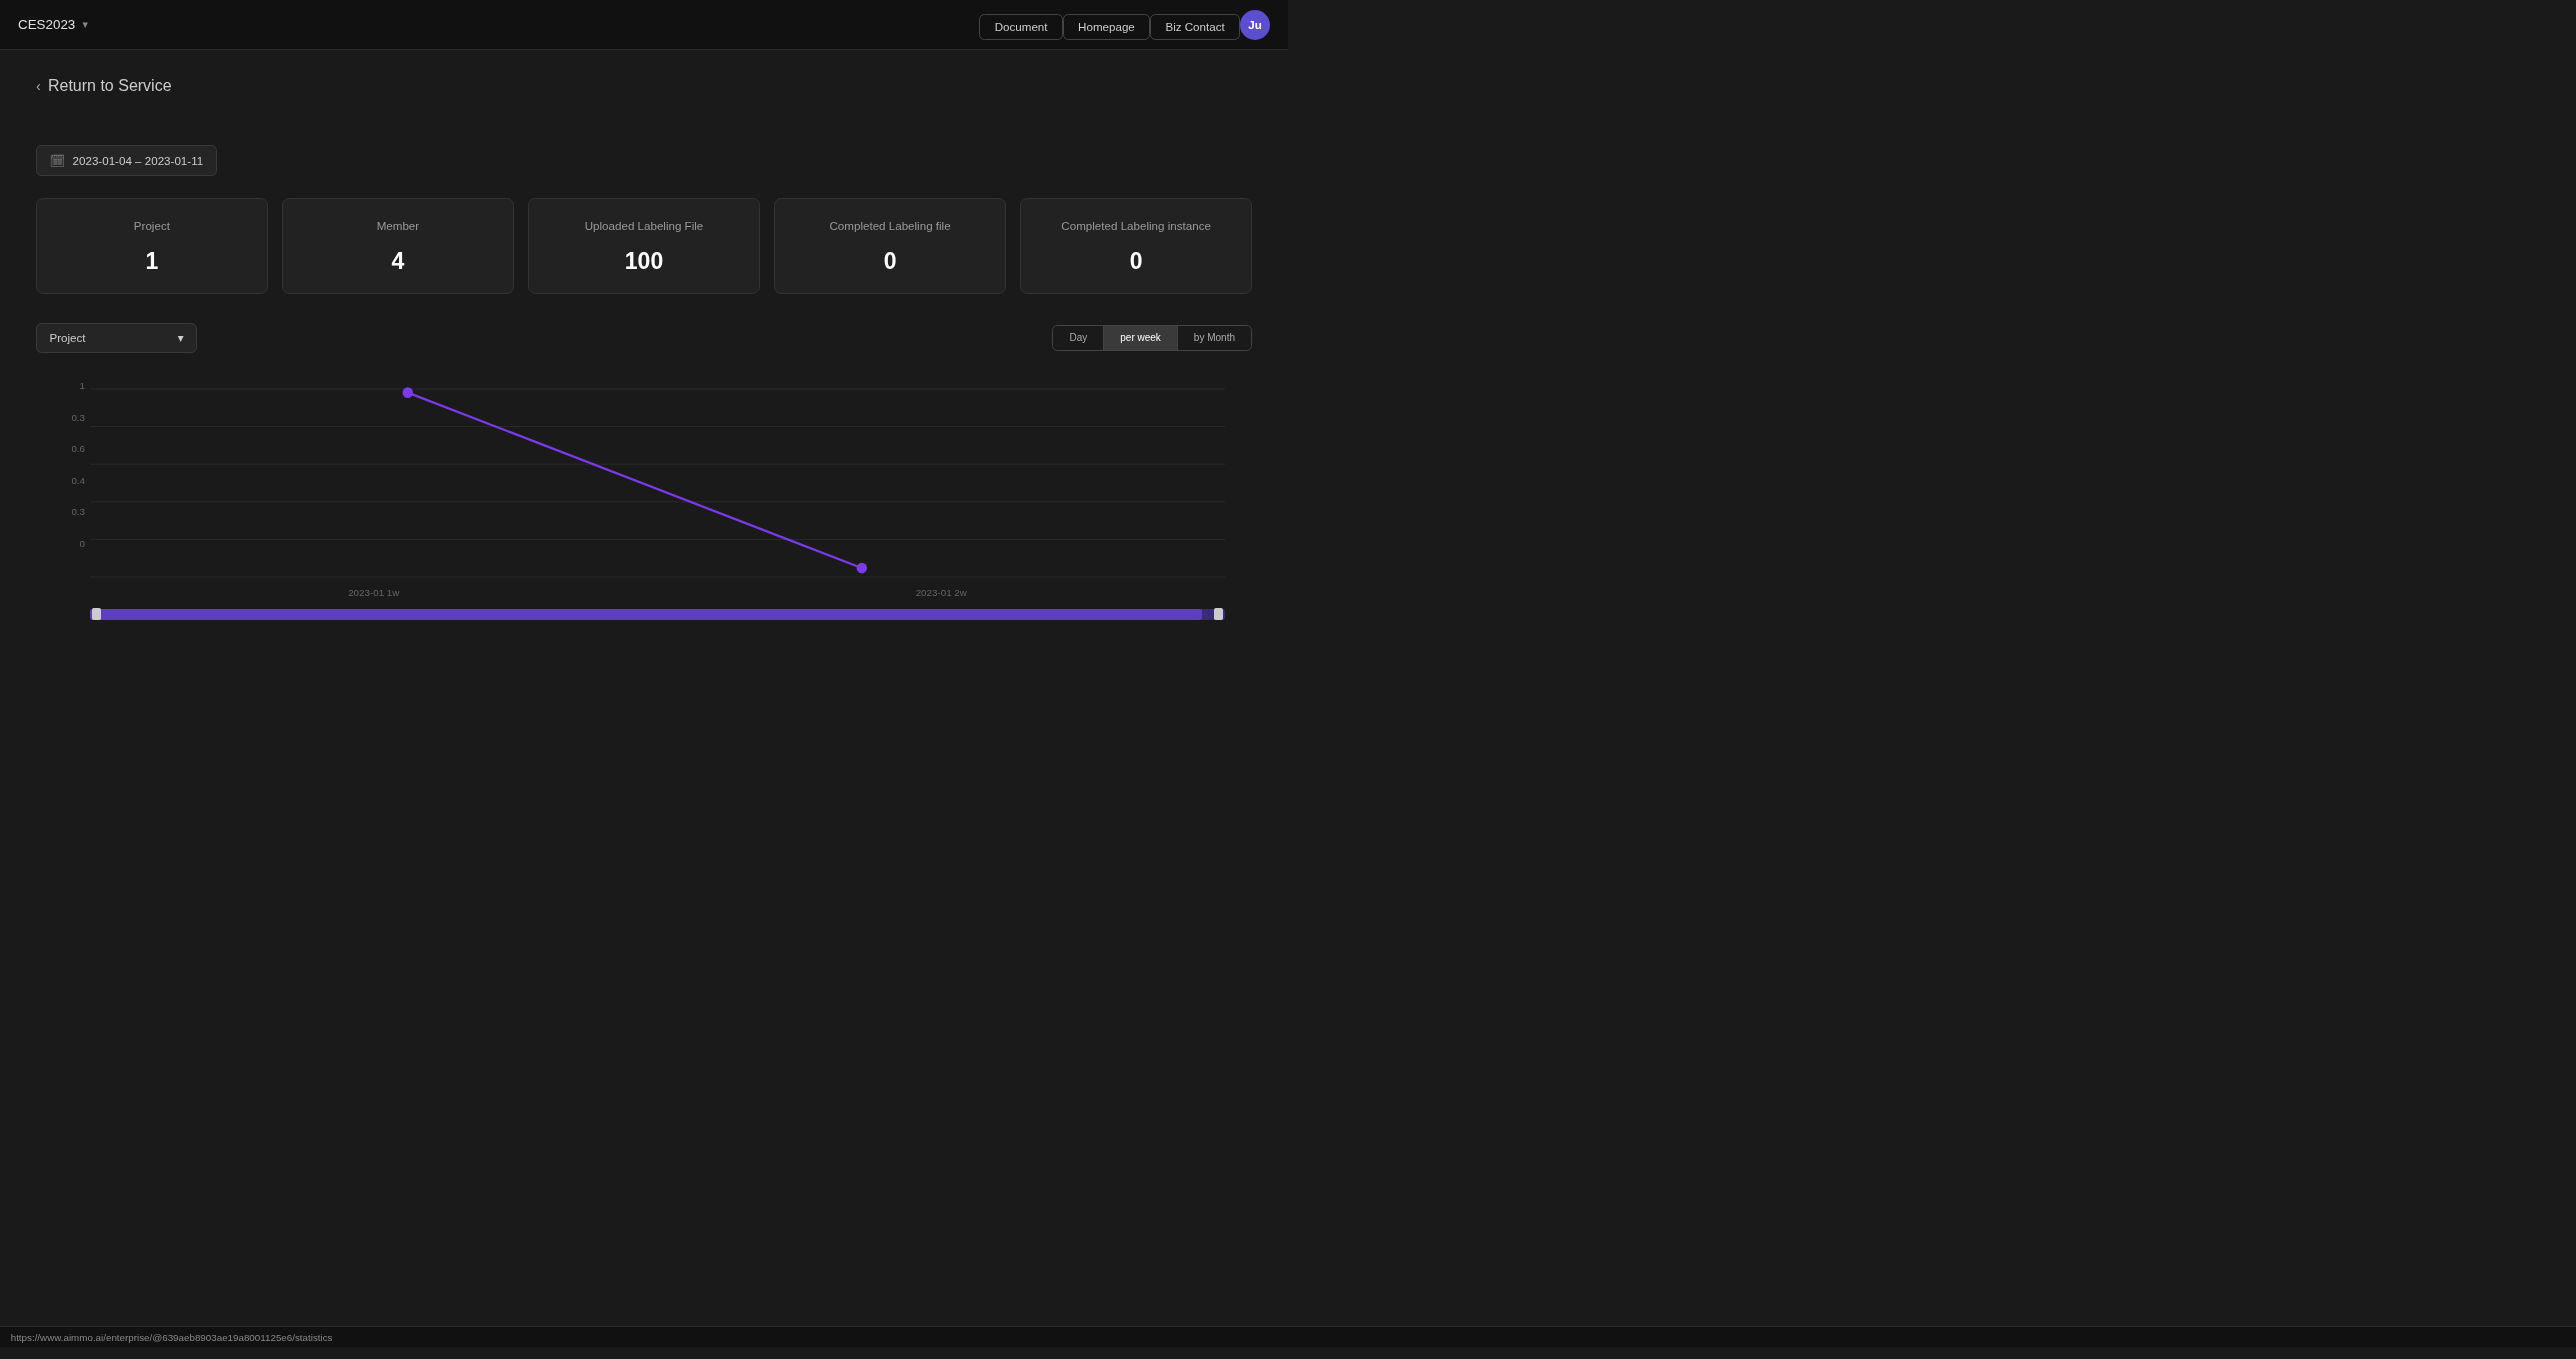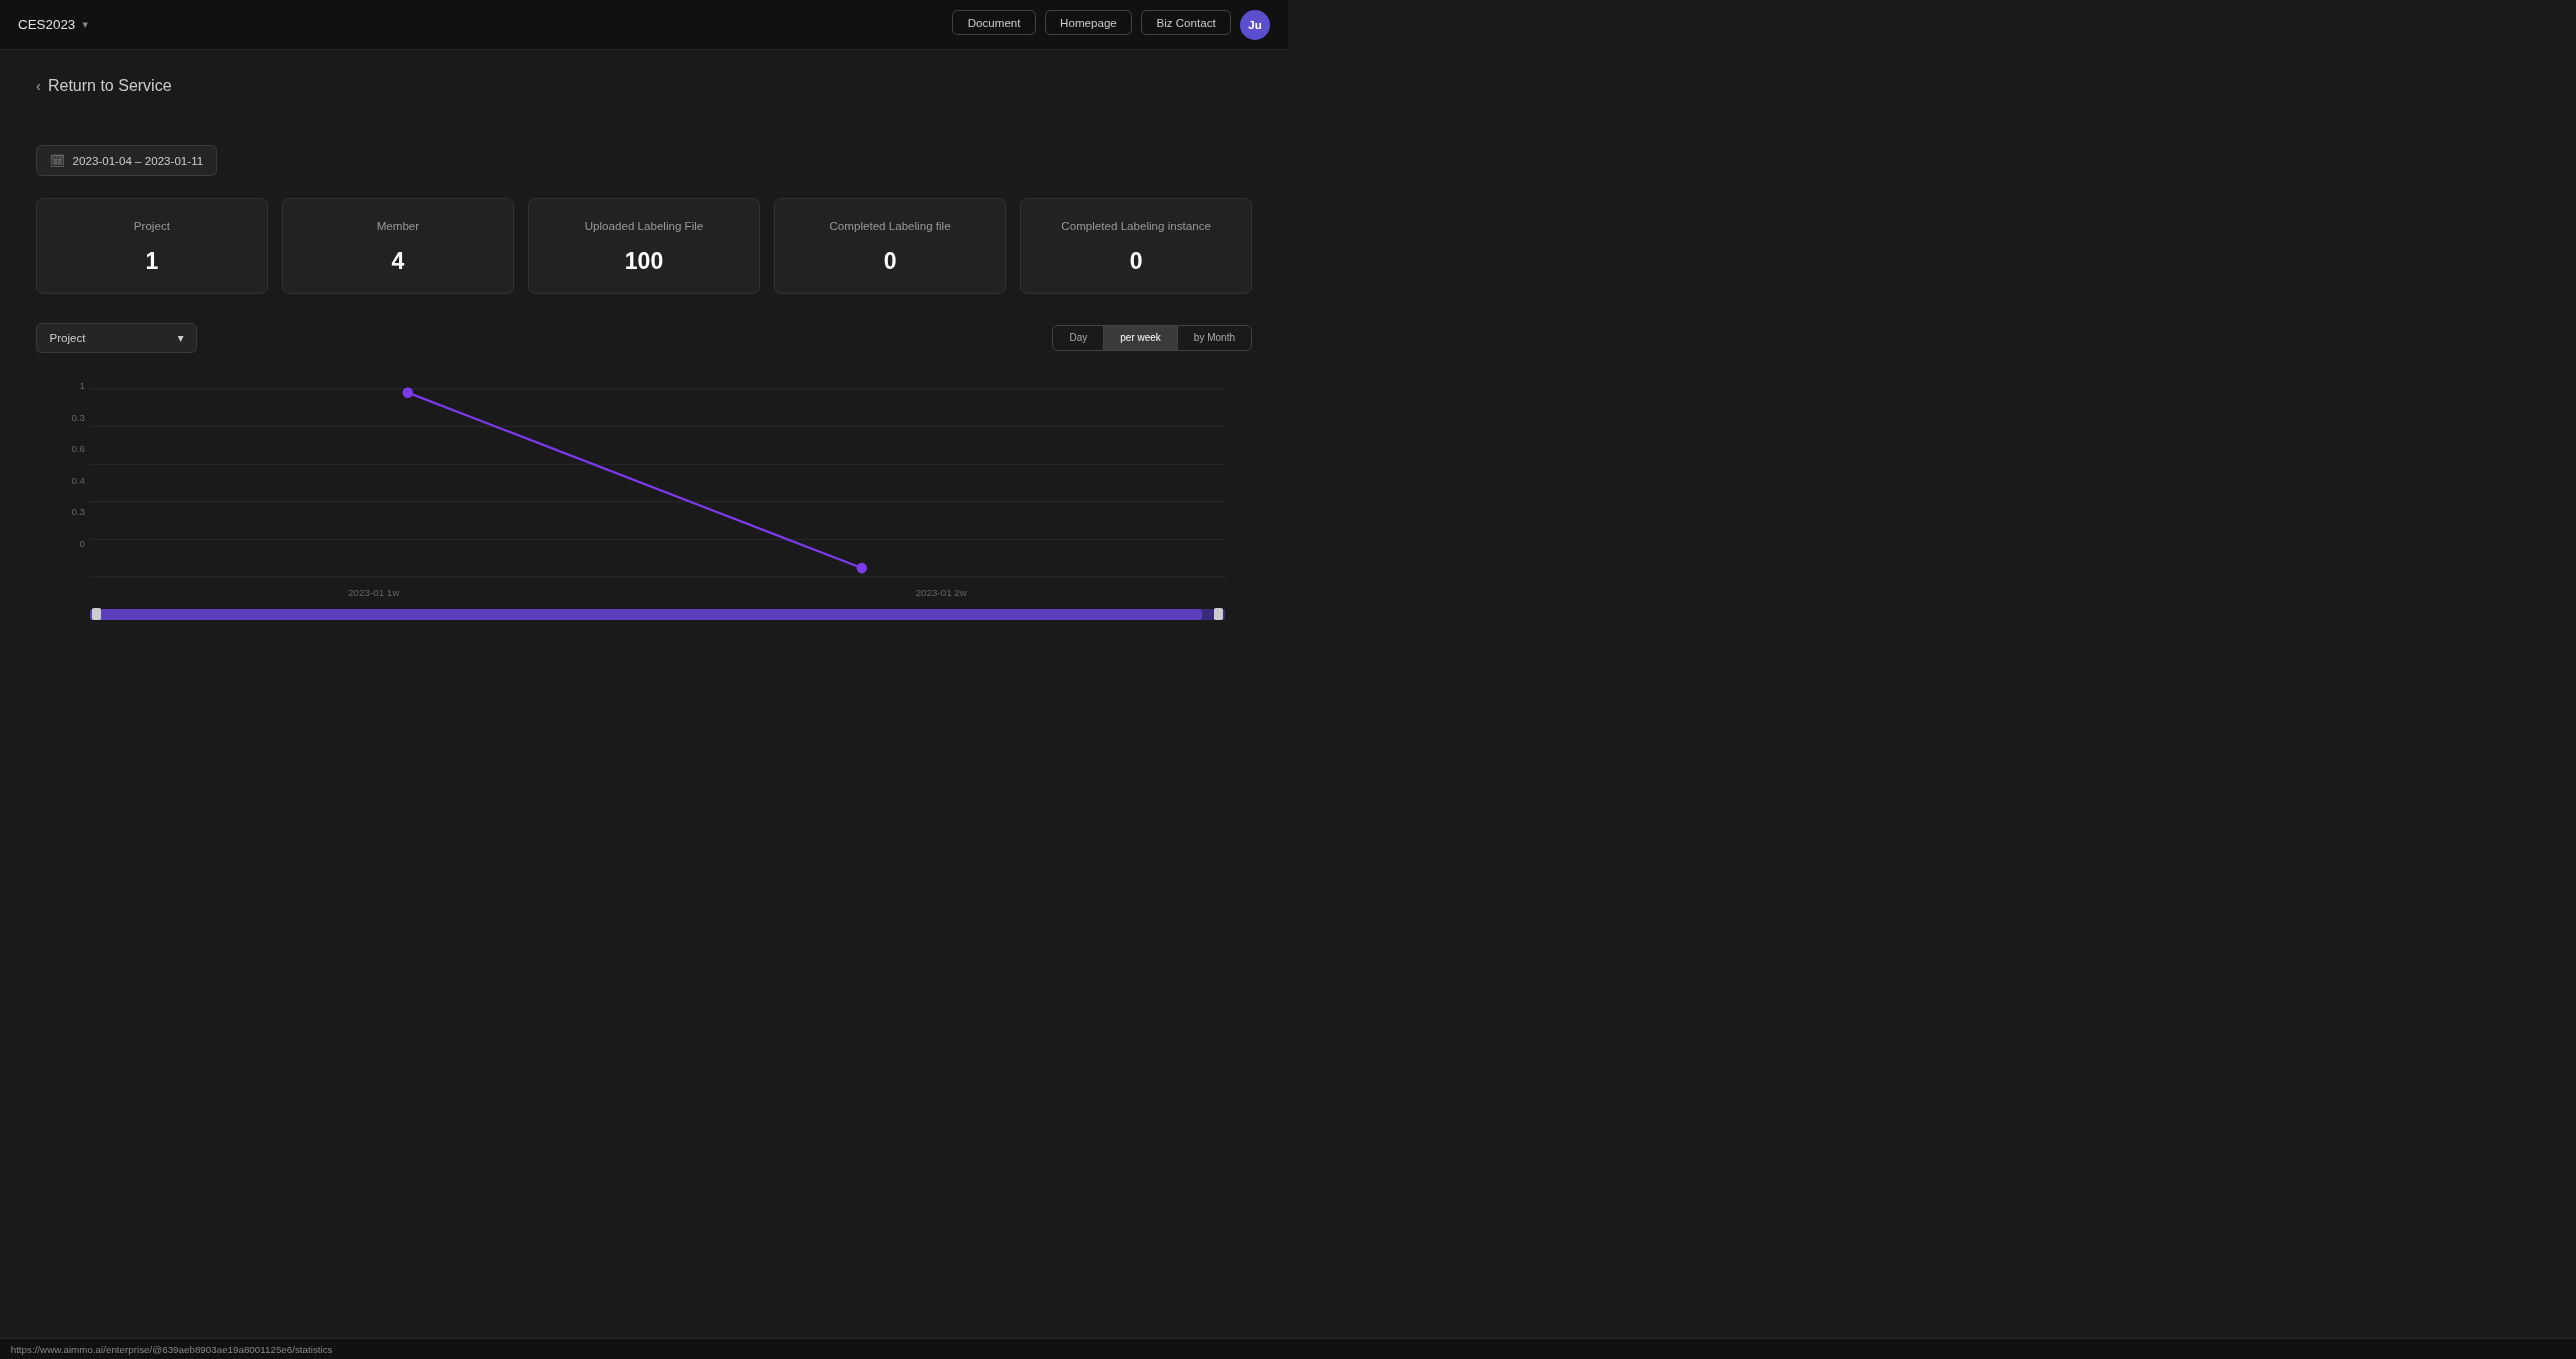--- a/index.html
+++ b/index.html
@@ -31,22 +31,21 @@
       font-size: 13.4px;
       font-weight: 400;
       color: #e0e0e0;
     }
     .header-chevron {
       color: #888;
       font-size: 10.7px;
     }
     .header-right {
       display: flex;
-      align-items: flex-start;
-      gap: 9px;
+      align-items: flex-end;
     }
     .header-btn {
       background: transparent;
       border: 0.9px solid #444;
       color: #ccc;
       padding: 5.4px 14.3px;
       border-radius: 5.4px;
       font-size: 11.6px;
       cursor: pointer;
     }
@@ -252,21 +251,21 @@
       top: 0;
       width: 98%;
       height: 100%;
       background: #5b3fbd;
       border-radius: 2.7px;
     }
 
     
     .status-bar {
       position: fixed;
-      bottom: 0;
+      bottom: 12px;
       left: 0;
       width: 100%;
       background: #111;
       padding: 4.5px 10.7px;
       font-size: 9.8px;
       color: #888;
       border-top: 0.9px solid #2a2a2a;
     }
   </style>
 </head>

